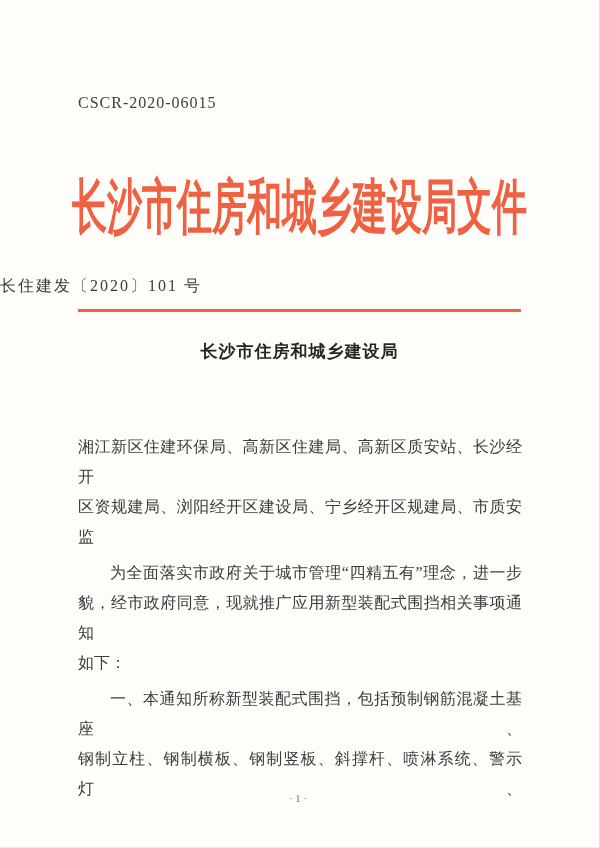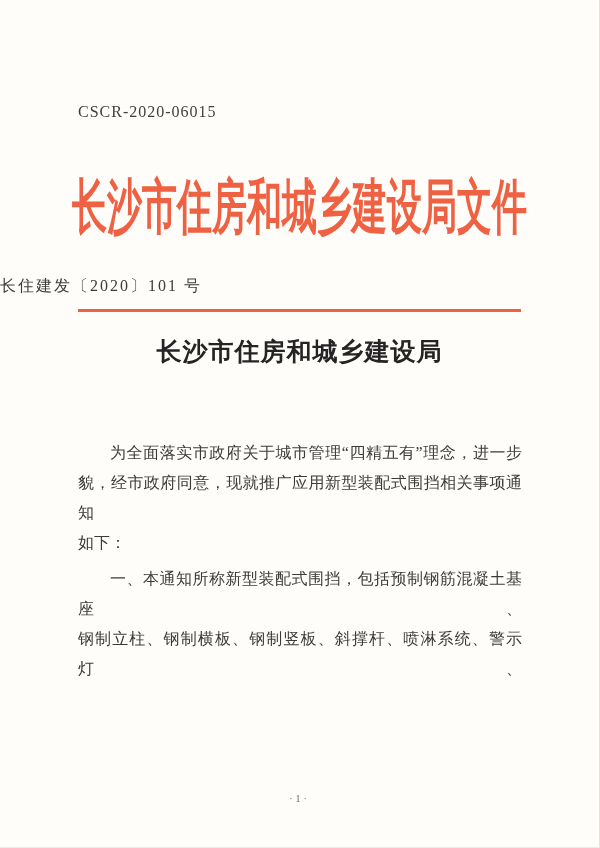--- a/index.html
+++ b/index.html
@@ -14,21 +14,21 @@
     background: #fefdf9;
     overflow: hidden;
     font-family: "Liberation Serif", "DejaVu Serif", serif;
     color: #3b3b3b;
     box-sizing: border-box;
     border-right: 1px solid #e6e2d8;
     border-bottom: 1px solid #efece4;
   }
   .doc-code {
     position: absolute;
-    top: 103px;
+    top: 94px;
     left: 78px;
     font-size: 16px;
     letter-spacing: 1px;
     color: #3f3f3f;
     white-space: nowrap;
   }
   .masthead {
     position: absolute;
     top: 184px;
     left: 0;
@@ -59,21 +59,21 @@
     height: 3px;
     background: #ee6243;
   }
   .title-block {
     position: absolute;
     top: 336px;
     left: 0;
     width: 100%;
     text-align: center;
     font-weight: bold;
-    font-size: 25px;
+    font-size: 17px;
     line-height: 31px;
     color: #242424;
     letter-spacing: 1px;
   }
   .body-text {
     position: absolute;
     top: 432px;
     left: 78px;
     width: 444px;
     font-size: 16px;
@@ -116,20 +116,22 @@
 
   <div class="doc-number">长住建发〔2020〕101 号</div>
 
   <div class="red-rule"></div>
 
   <div class="title-block">
     <div>长沙市住房和城乡建设局</div>
   </div>
 
   <div class="body-text">
+    <div class="l">湘江新区住建环保局、高新区住建局、高新区质安站、长沙经开</div>
+    <div class="l">区资规建局、浏阳经开区建设局、宁乡经开区规建局、市质安监</div>
     <div class="l indent para">为全面落实市政府关于城市管理“四精五有”理念，进一步</div>
     <div class="l">貌，经市政府同意，现就推广应用新型装配式围挡相关事项通知</div>
     <div class="l end">如下：</div>
     <div class="l indent para">一、本通知所称新型装配式围挡，包括预制钢筋混凝土基座、</div>
     <div class="l">钢制立柱、钢制横板、钢制竖板、斜撑杆、喷淋系统、警示灯、</div>
 
   </div>
 
   <div class="page-no">·1·</div>
 

